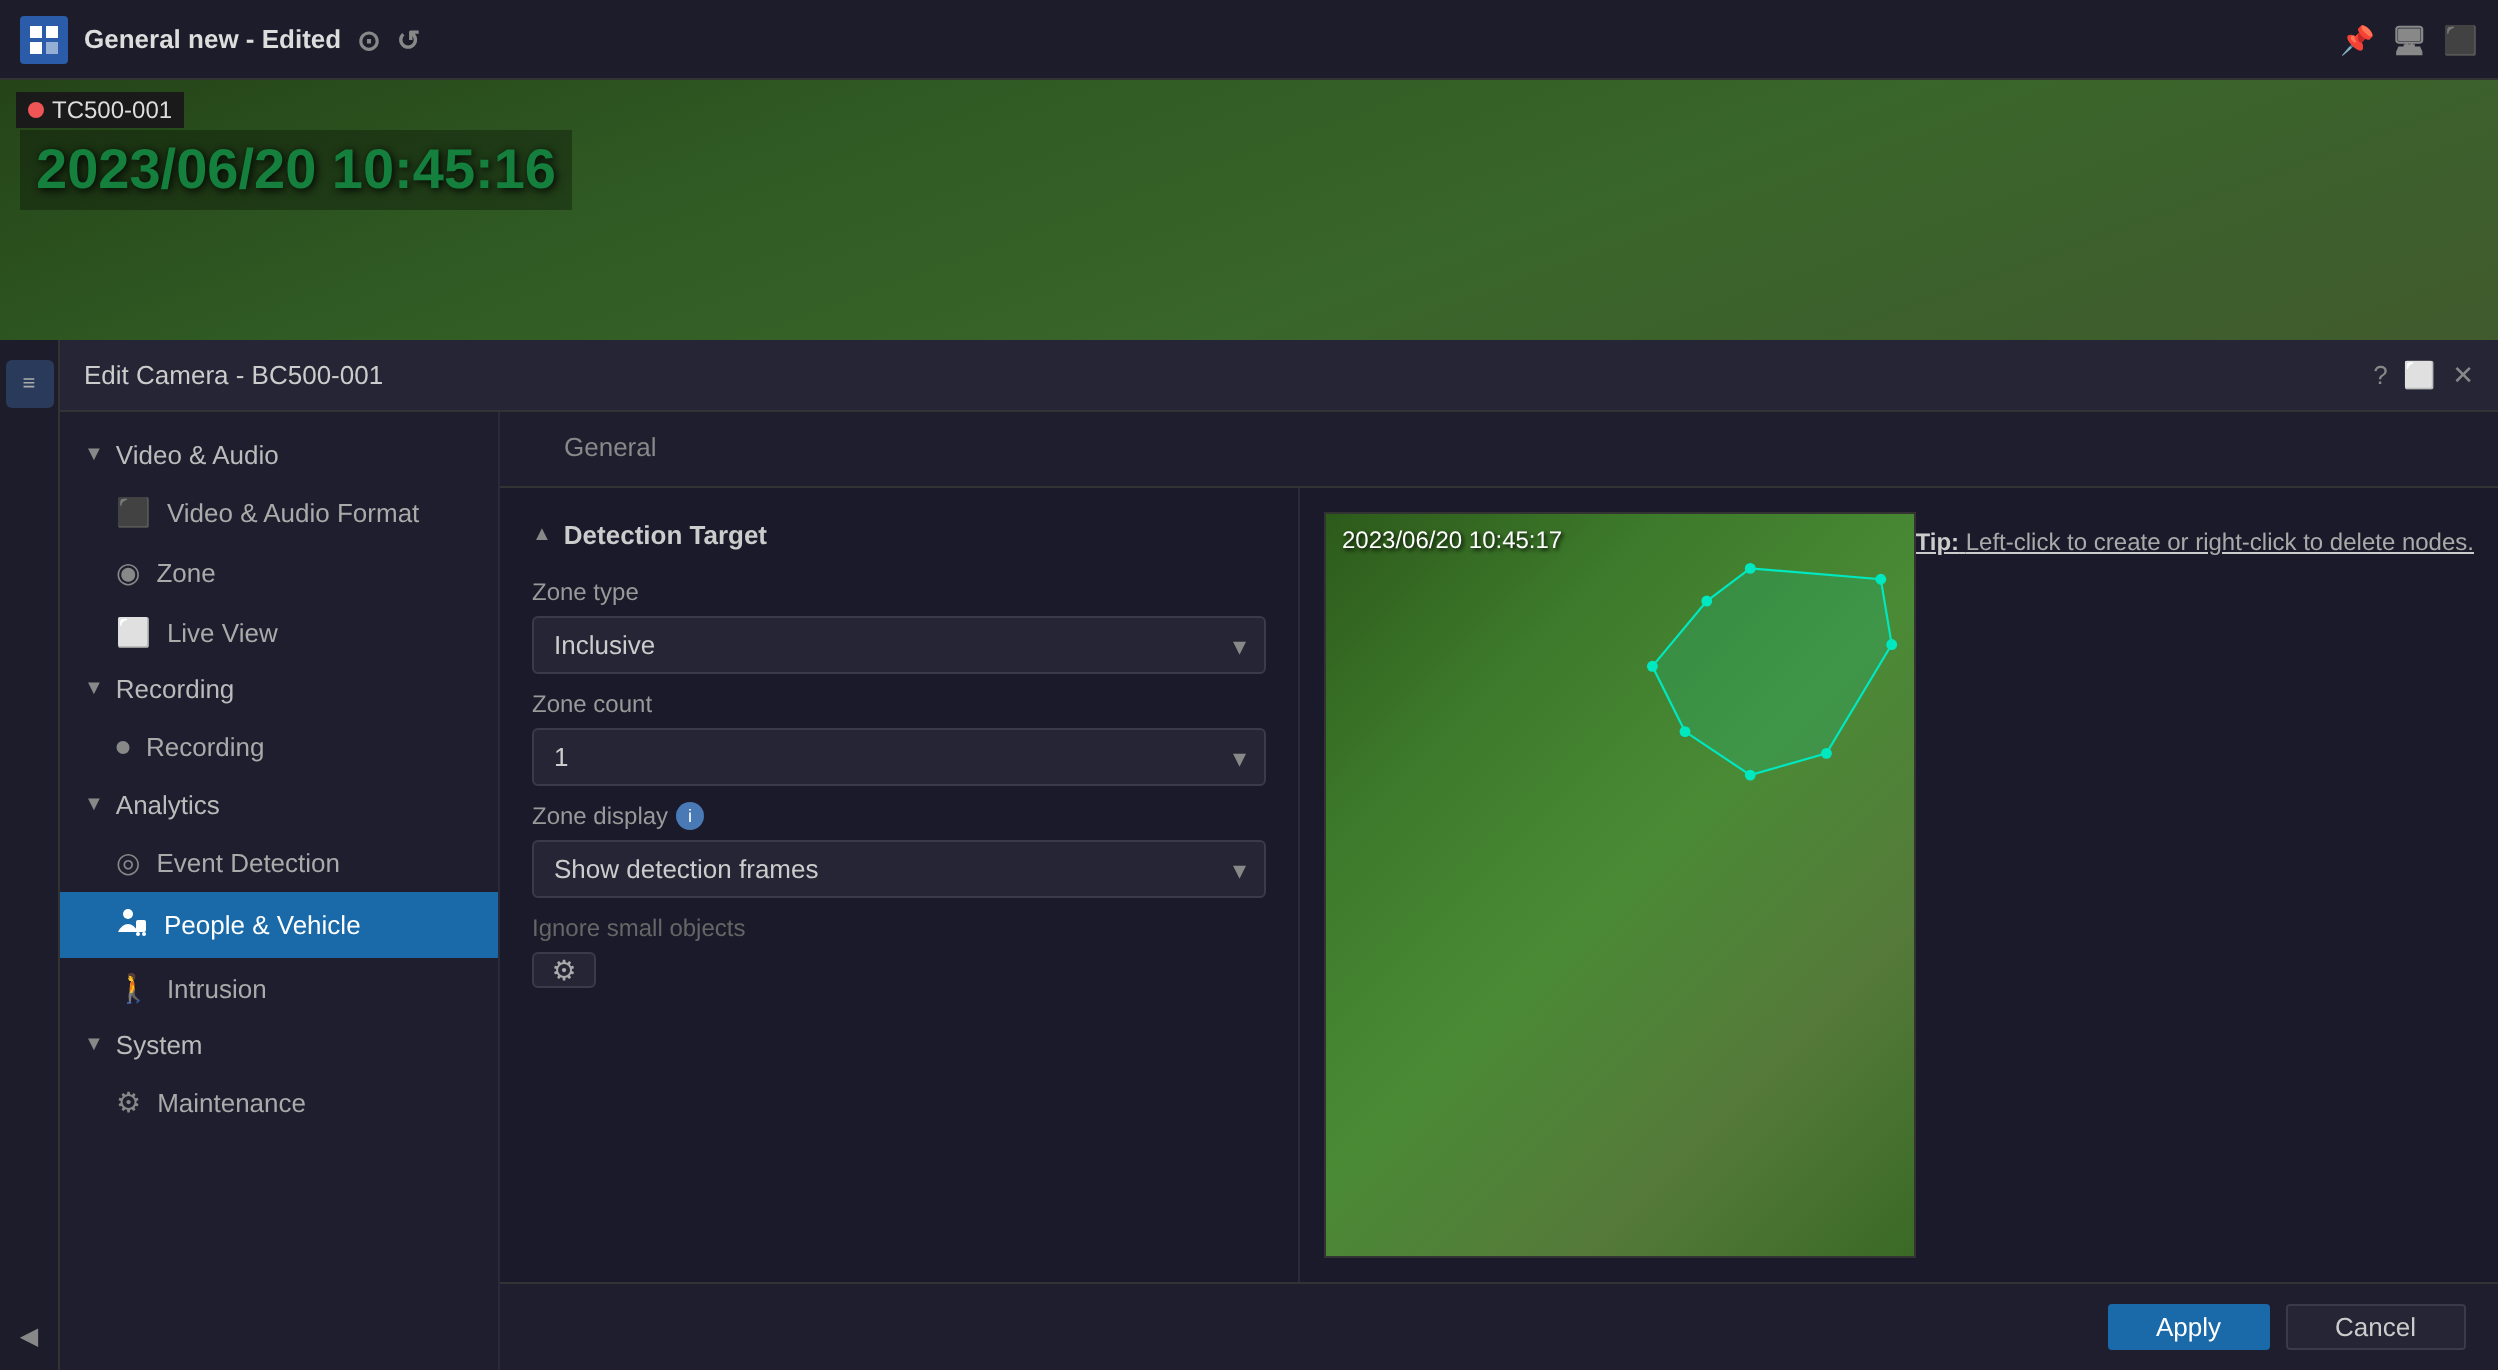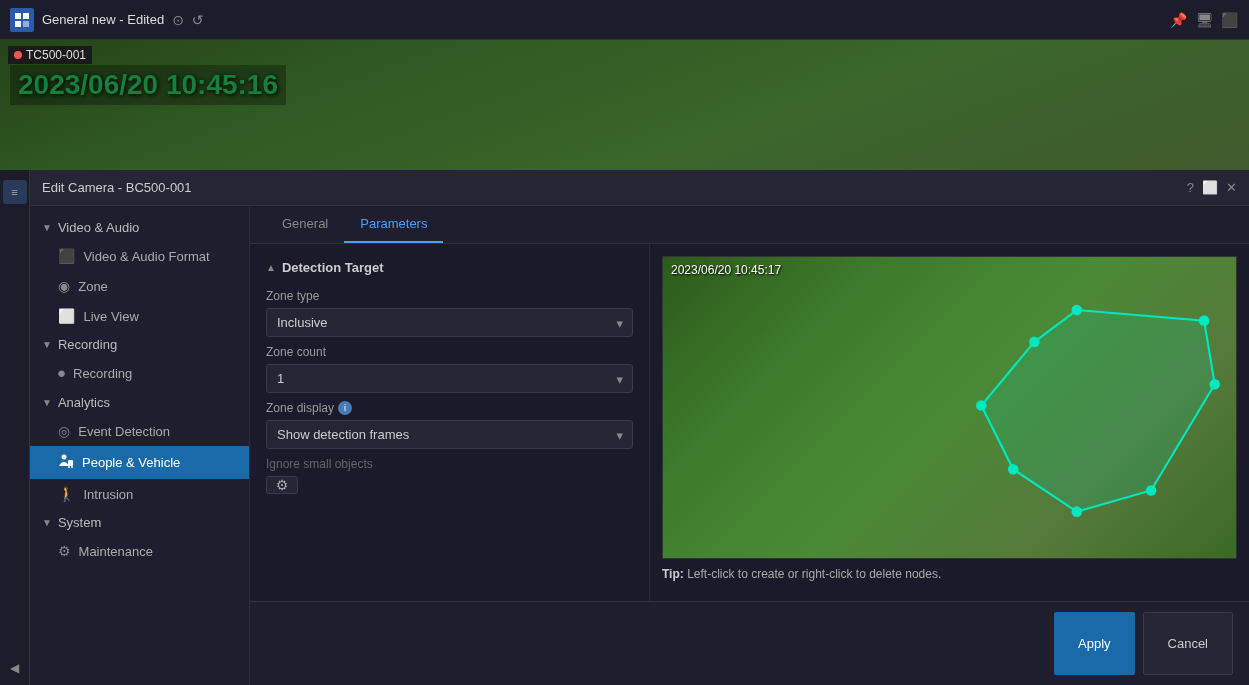--- a/index.html
+++ b/index.html
@@ -7,20 +7,21 @@
 
     
     .top-bar {
       background: #1c1c2a;
       height: 40px;
       display: flex;
       align-items: center;
       padding: 0 10px;
       border-bottom: 1px solid #333;
       gap: 8px;
+      font-weight: bold;
     }
     .top-bar-logo {
       width: 24px; height: 24px;
       background: #2a5caa;
       display: flex; align-items: center; justify-content: center;
       color: white; font-weight: bold; font-size: 10px; border-radius: 2px;
     }
     .top-bar-title { color: #ddd; font-size: 13px; }
     .top-bar-icon { color: #888; font-size: 14px; cursor: pointer; }
     .top-bar-right { margin-left: auto; display: flex; gap: 8px; align-items: center; }
@@ -247,21 +248,22 @@
       font-size: 12px;
       padding: 8px 0;
     }
     .tip-text strong { color: #ccc; }
 
     
     .preview-panel {
       flex: 1;
       padding: 12px;
       display: flex;
-      flex-direction: column;
+      flex-direction: row;
+      text-decoration: underline;
     }
     .camera-preview {
       flex: 1;
       background: #000;
       position: relative;
       border: 1px solid #333;
       overflow: hidden;
     }
     .preview-timestamp {
       position: absolute;
@@ -286,21 +288,21 @@
     
     .bottom-bar {
       display: flex;
       justify-content: flex-end;
       padding: 10px 16px;
       border-top: 1px solid #333;
       gap: 8px;
       background: #1e1e2e;
     }
     .btn {
-      padding: 23px 24px;
+      padding: 3px 24px;
       border-radius: 2px;
       font-size: 13px;
       cursor: pointer;
       border: none;
     }
     .btn-primary {
       background: #1a6aaa;
       color: white;
     }
     .btn-secondary {
@@ -424,23 +426,20 @@
           <span>Maintenance</span>
         </div>
       </div>
 
       <div class="content-area">
 
         <div class="tab-bar">
           <div class="tab">
             <span>General</span>
           </div>
-          <div class="tab active">
-            <span>Parameters</span>
-          </div>
         </div>
 
         <div class="form-preview">
 
           <div class="form-panel">
             <div class="section-header">
               <span class="section-collapse-icon">▲</span>
               <span>Detection Target</span>
             </div>
 

